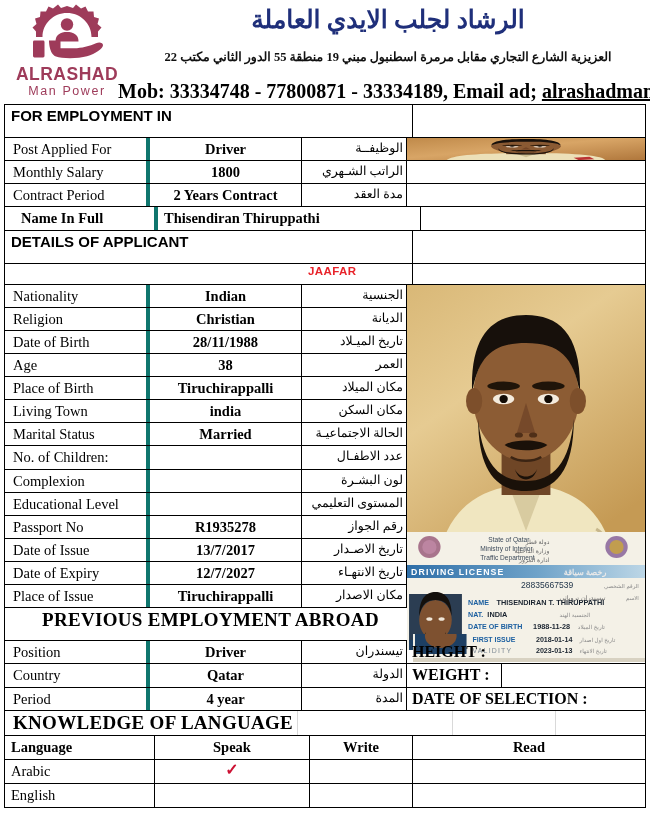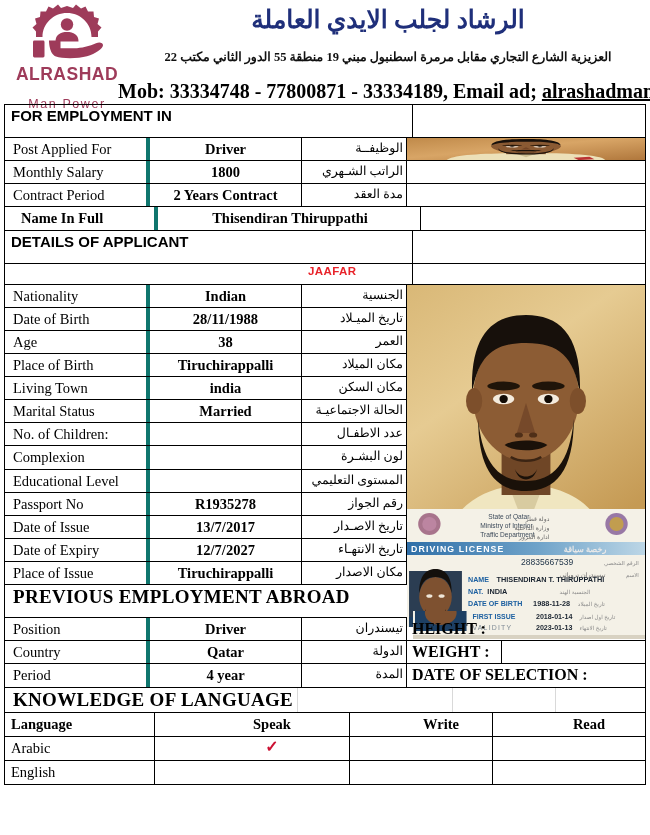--- a/index.html
+++ b/index.html
@@ -36,21 +36,21 @@
     color: #9e3b5a;
     line-height: 1.05;
     margin-top: 1px;
   }
   .logo-sub {
     font-family: "Liberation Sans", sans-serif;
     font-size: 12.5px;
     letter-spacing: 1.6px;
     color: #9e3b5a;
     line-height: 1.1;
-    margin-top: 15px;
+    margin-top: 2px;
   }
 
   .hdr-title {
     position: absolute;
     left: 130px; top: 4px;
     width: 516px;
     text-align: center;
     direction: rtl;
     font-family: "Liberation Serif", serif;
     font-weight: bold;
@@ -133,20 +133,21 @@
     padding: 1px 4px 1px 6px;
     line-height: 1.3;
   }
   .banner-serif {
     font-family: "Liberation Serif", serif;
     font-weight: bold;
     font-size: 19px;
     letter-spacing: 0.3px;
     padding: 0px 4px 1px 8px;
     line-height: 1.25;
+    text-align: center;
   }
 
   .banner-row { display: flex; border-bottom: 1px solid #000; }
   .banner-row .banner-cell { flex: 0 0 408px; border-right: 1px solid #000; }
   .banner-row .banner-rest { flex: 1 1 auto; position: relative; margin-top: 32px; }
 
   
   .name-value {
     flex: 1 1 auto;
     padding: 2px 4px 2px 6px;
@@ -192,21 +193,21 @@
     white-space: nowrap;
   }
   .hw-fill { flex: 1 1 auto; }
   .hw-div {
     border-left: 1px solid #000;
     align-self: stretch;
     width: 0;
   }
 
   
-  .lang-row { display: flex; border-bottom: 1px solid #000; gap: 40px; }
+  .lang-row { display: flex; border-bottom: 1px solid #000; }
   .lang-row:last-child { border-bottom: 1.6px solid #000; }
   .lc1 { flex: 0 0 150px; border-right: 1px solid #000; padding: 2px 4px 2px 6px; font-size: 14.5px; line-height: 1.3; }
   .lc2 { flex: 0 0 155px; border-right: 1px solid #000; padding: 2px 4px; text-align: center; font-size: 14.5px; line-height: 1.3; }
   .lc3 { flex: 0 0 103px; border-right: 1px solid #000; padding: 2px 4px; text-align: center; font-size: 14.5px; line-height: 1.3; }
   .lc4 { flex: 1 1 auto; padding: 2px 4px; text-align: center; font-size: 14.5px; line-height: 1.3; }
   .lang-head .lc1, .lang-head .lc2, .lang-head .lc3, .lang-head .lc4 { font-weight: bold; }
   .check { color: #cc1133; font-size: 16px; font-weight: bold; line-height: 1; }
   .minrow { min-height: 21px; }
 
   
@@ -319,21 +320,21 @@
 
   <div class="row">
     <div class="c-label">Contract Period</div>
     <div class="c-value">2 Years Contract</div>
     <div class="c-ar">مدة العقد</div>
     <div class="c-right"></div>
   </div>
 
   <div class="row">
     <div class="c-label" style="font-weight:bold;margin-left:8px;">Name In Full</div>
-    <div class="name-value" style="border-right:1.4px solid #000;flex:0 0 263px;text-align:center;">Thisendiran Thiruppathi</div>
+    <div class="name-value" style="border-right:1.4px solid #000;flex:0 0 263px;">Thisendiran Thiruppathi</div>
     <div class="c-right"></div>
   </div>
 
   <div class="banner-row">
     <div class="banner-cell banner">DETAILS OF APPLICANT</div>
     <div class="banner-rest"></div>
   </div>
 
   <div class="jaafar-row">
     <div class="jaafar-cell">
@@ -388,20 +389,26 @@
           <path d="M102 172 C110 177 124 177 132 172" stroke="#3b2413" stroke-width="2.6" fill="none"></path>
 
           <path d="M70 134 C70 186 88 206 117 206 C146 206 164 186 164 134
                    C160 178 144 196 117 196 C90 196 74 178 70 134 Z" fill="#1a1109"></path>
           <path d="M106 184 C110 198 124 198 128 184 C124 194 110 194 106 184 Z" fill="#1a1109"></path>
         </svg>
       </div>
     </div>
   </div>
 
+  <div class="row minrow">
+    <div class="c-label">Religion</div>
+    <div class="c-value">Christian</div>
+    <div class="c-ar">الديانة</div>
+    <div class="c-right"></div>
+  </div>
   <div class="row minrow">
     <div class="c-label">Date of Birth</div>
     <div class="c-value">28/11/1988</div>
     <div class="c-ar">تاريخ الميـلاد</div>
     <div class="c-right"></div>
   </div>
   <div class="row minrow">
     <div class="c-label">Age</div>
     <div class="c-value">38</div>
     <div class="c-ar">العمر</div>

